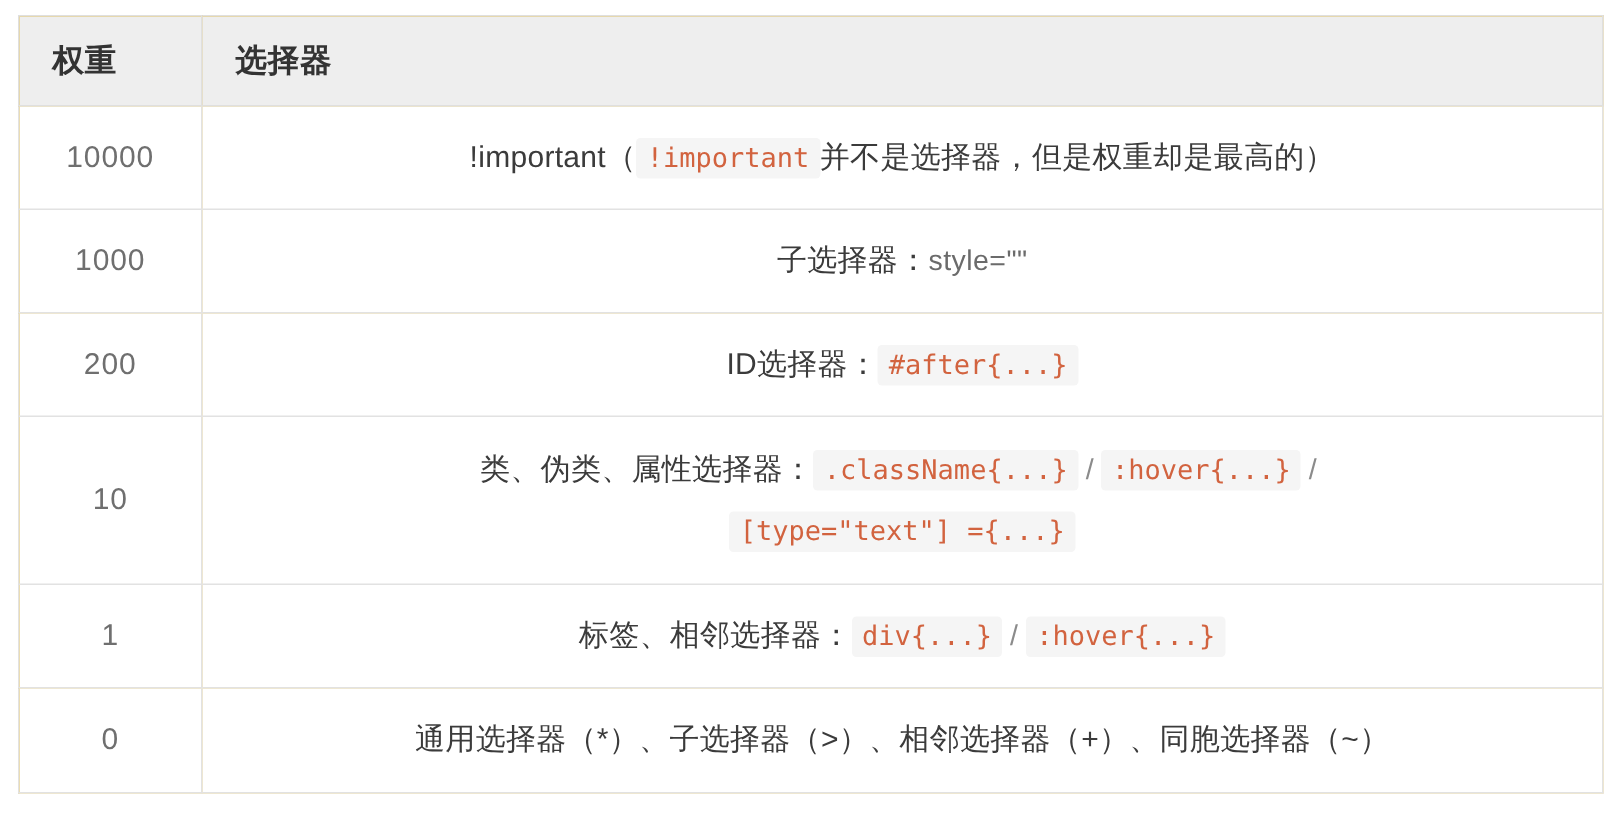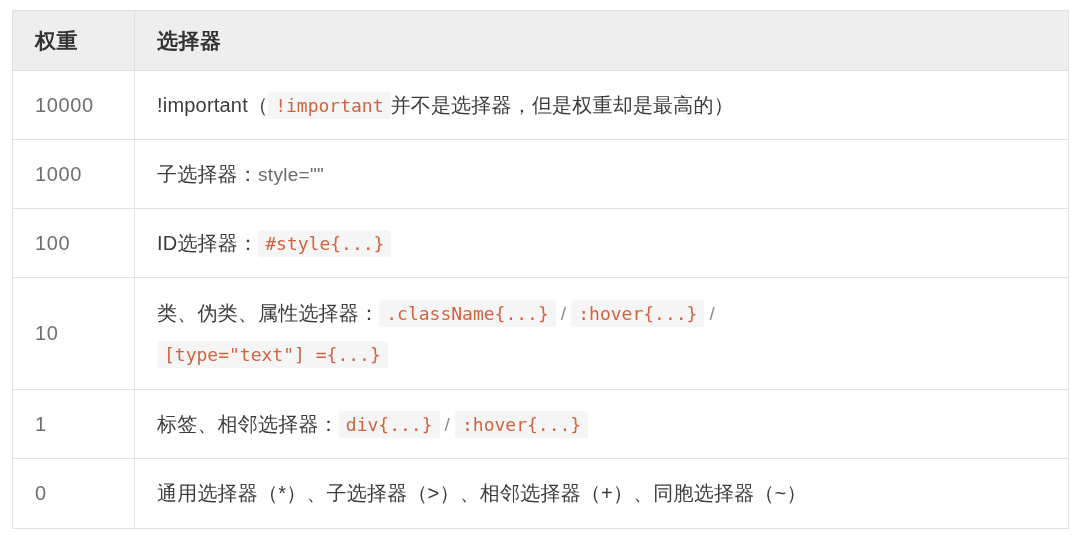--- a/index.html
+++ b/index.html
@@ -49,20 +49,21 @@
     height: 34px;
     box-sizing: border-box;
     vertical-align: middle;
   }
 
   tbody td {
     border: 1px solid #e2e2e2;
     padding: 0 22px;
     vertical-align: middle;
     background: #ffffff;
+    text-align: center;
   }
 
   td.weight-cell {
     color: #6f6f6f;
     font-size: 20px;
     font-weight: 400;
     letter-spacing: 0.6px;
     white-space: nowrap;
   }
 
@@ -140,23 +141,23 @@
       </tr>
 
       <tr class="row-h">
         <td class="weight-cell">1000</td>
         <td class="selector-cell">
           <span class="line"><span class="label-txt">子选择器：</span><span class="plain-mono">style=""</span></span>
         </td>
       </tr>
 
       <tr class="row-h">
-        <td class="weight-cell">100</td>
+        <td class="weight-cell">200</td>
         <td class="selector-cell">
-          <span class="line"><span class="label-txt">ID选择器：</span><code class="code-chip">#style{...}</code></span>
+          <span class="line"><span class="label-txt">ID选择器：</span><code class="code-chip">#after{...}</code></span>
         </td>
       </tr>
 
       <tr class="row-tall">
         <td class="weight-cell">10</td>
         <td class="selector-cell">
           <span class="line"><span class="label-txt">类、伪类、属性选择器：</span><code class="code-chip">.className{...}</code><span class="sep">/</span><code class="code-chip">:hover{...}</code><span class="sep">/</span></span>
           <span class="line"><code class="code-chip">[type="text"] ={...}</code></span>
         </td>
       </tr>

